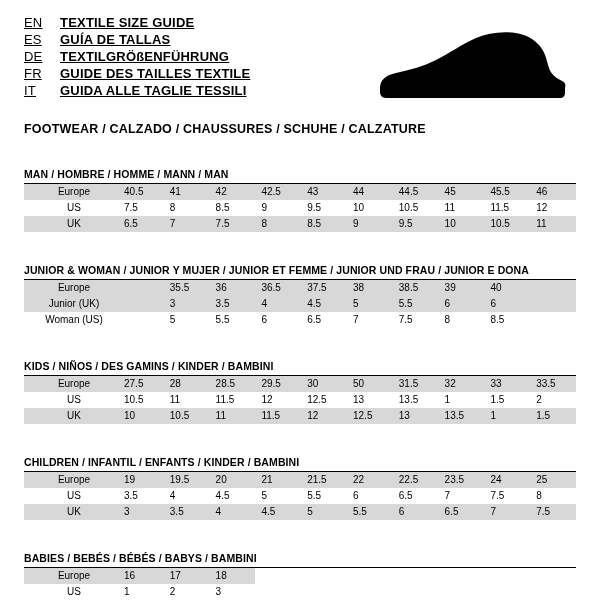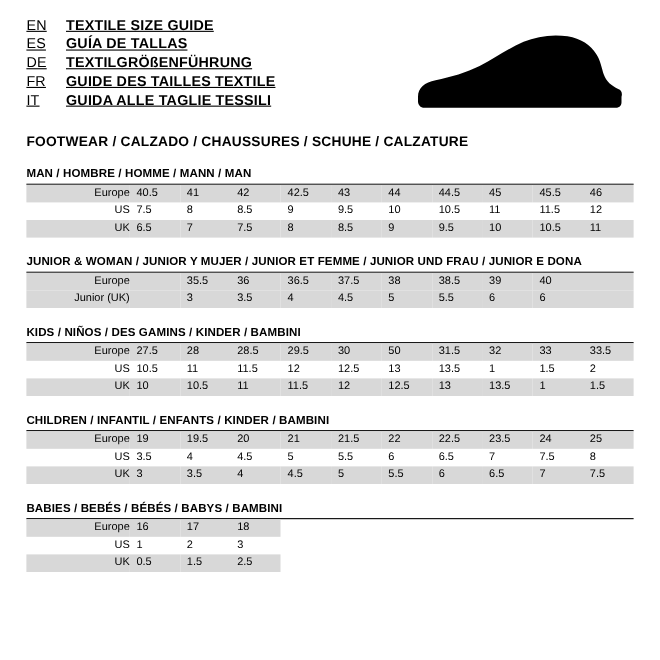--- a/index.html
+++ b/index.html
@@ -57,21 +57,21 @@
 
   .section-title {
     font-size: 12.5px;
     font-weight: bold;
     letter-spacing: 0.2px;
     margin-top: 14px;
   }
 
   
   .block {
-    margin-top: 16px;
+    margin-top: 32px;
   }
   .block-title {
     font-size: 10.5px;
     font-weight: bold;
     letter-spacing: 0.1px;
     padding-bottom: 3px;
     border-bottom: 1px solid #000000;
     margin-bottom: 0;
   }
   table.sizes {
@@ -84,21 +84,21 @@
     height: 16px;
     line-height: 16px;
     padding: 0 0 0 6px;
     white-space: nowrap;
   }
   table.sizes tr.shade td {
     background: #d8d8d8;
   }
   table.sizes td.label {
     width: 88px;
-    text-align: right;
+    text-align: center;
   }
   table.sizes td.val {
     text-align: left;
   }
   
   .spacer-cell { background: transparent !important; }
 </style>
 </head>
 <body>
 
@@ -207,20 +207,33 @@
               <td class="label">Junior (UK)</td>
               <td class="val"></td>
               <td class="val">3</td>
               <td class="val">3.5</td>
               <td class="val">4</td>
               <td class="val">4.5</td>
               <td class="val">5</td>
               <td class="val">5.5</td>
               <td class="val">6</td>
               <td class="val">6</td>
+              <td class="val"></td>
+            </tr>
+            <tr>
+              <td class="label">Woman (US)</td>
+              <td class="val"></td>
+              <td class="val">5</td>
+              <td class="val">5.5</td>
+              <td class="val">6</td>
+              <td class="val">6.5</td>
+              <td class="val">7</td>
+              <td class="val">7.5</td>
+              <td class="val">8</td>
+              <td class="val">8.5</td>
               <td class="val"></td>
             </tr>
           </tbody>
         </table>
       </div>
       <div class="block">
         <div class="block-title">KIDS / NIÑOS / DES GAMINS / KINDER / BAMBINI</div>
         <table class="sizes">
           <tbody>
             <tr class="shade">

